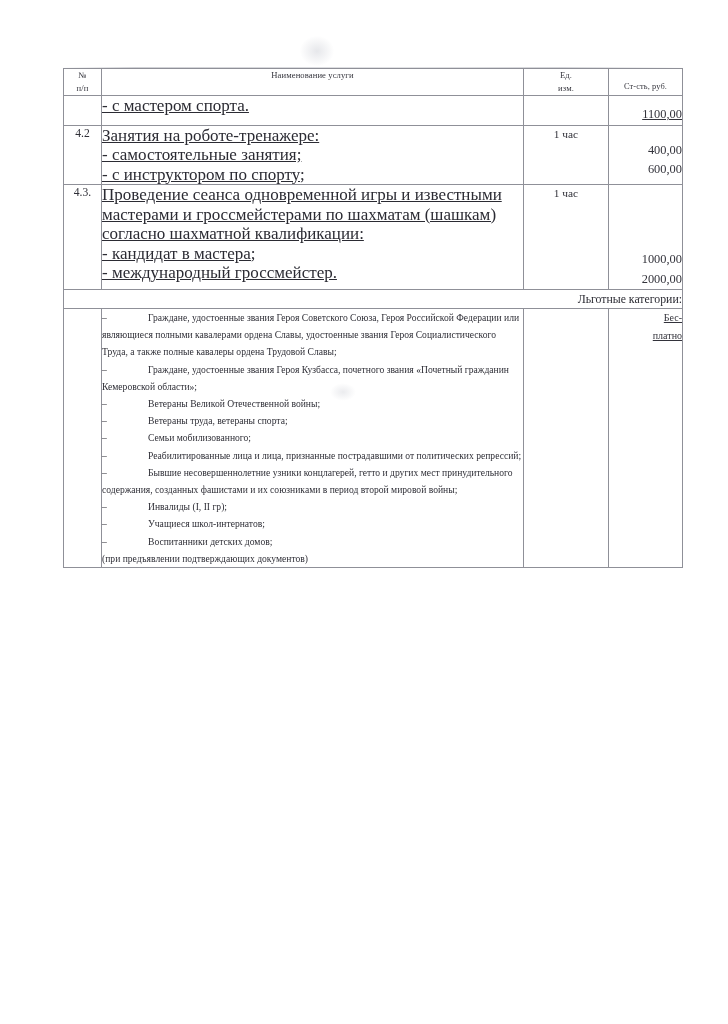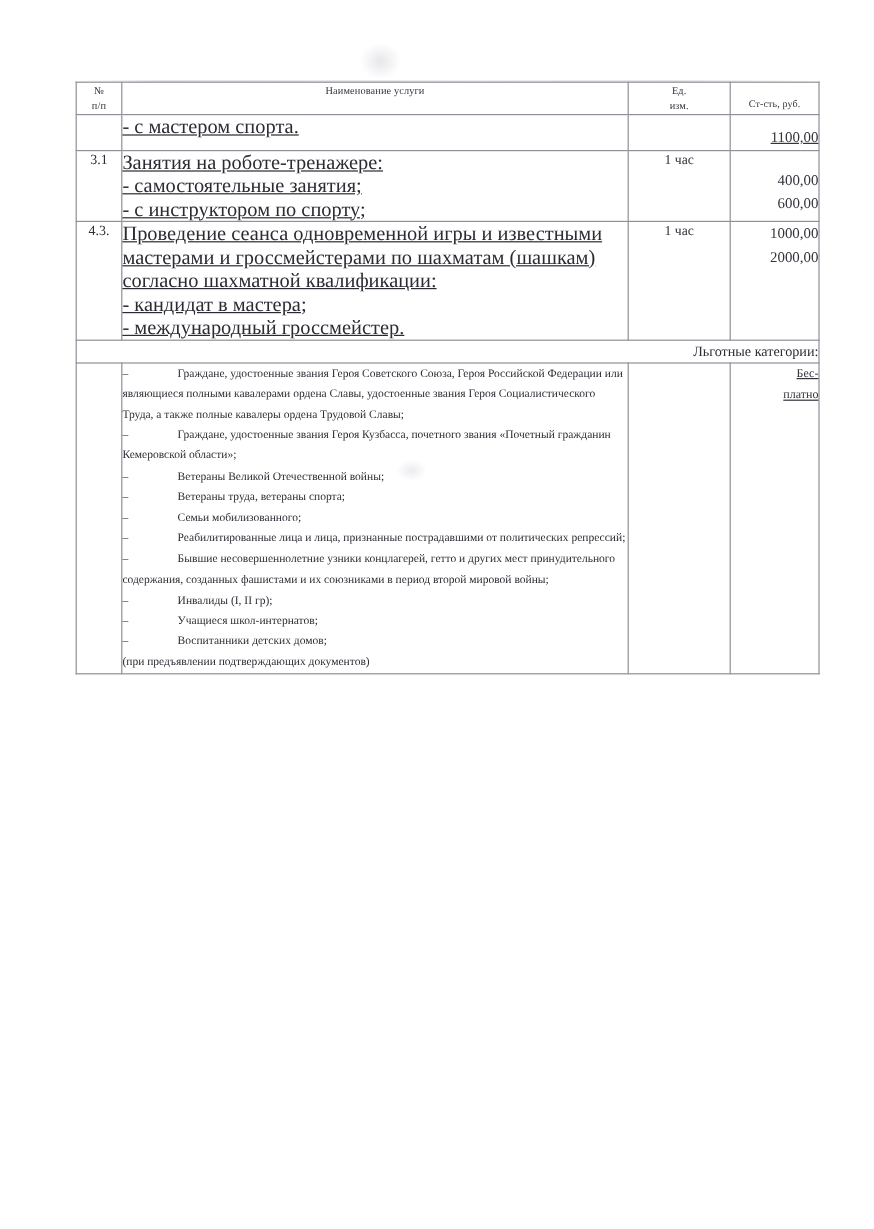--- a/index.html
+++ b/index.html
@@ -111,21 +111,21 @@
     font-size: 12.4px;
     line-height: 19.5px;
     padding: 7px 12px 6px 4px;
     color: #33333b;
     white-space: pre-line;
   }
 
   .row-master .c-pricecell { padding-top: 9px; text-decoration: underline; }
 
   
-  .row-43 .c-pricecell { }
+  .row-43 .c-pricecell { padding-top: 65px; }
 
   
   .banner td {
     text-align: right;
     font-size: 11.8px;
     line-height: 18px;
     padding: 12px 4px 12px 4px;
     color: #2b2b33;
   }
 
@@ -184,21 +184,21 @@
       </tr>
 
       <tr class="row-master">
         <td class="c-numcell"></td>
         <td class="c-namecell" style="white-space:pre-line">- с мастером спорта.</td>
         <td class="c-unitcell"></td>
         <td class="c-pricecell">1100,00</td>
       </tr>
 
       <tr class="row-42">
-        <td class="c-numcell">3.1</td>
+        <td class="c-numcell">4.2</td>
         <td class="c-namecell" style="white-space:pre-line">Занятия на роботе-тренажере:
 - самостоятельные занятия;
 - с инструктором по спорту;</td>
         <td class="c-unitcell">1 час</td>
         <td class="c-pricecell" style="padding-top:15px">400,00
 600,00</td>
       </tr>
 
       <tr class="row-43">
         <td class="c-numcell">4.3.</td>

